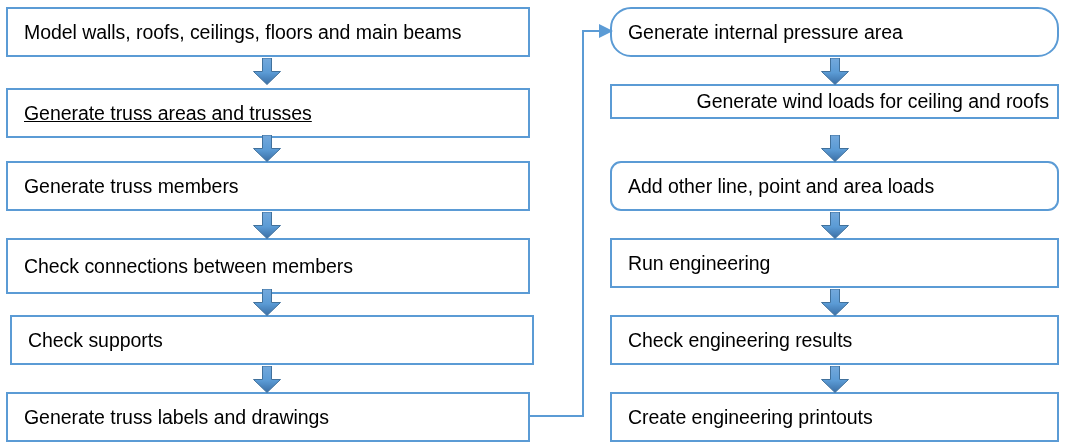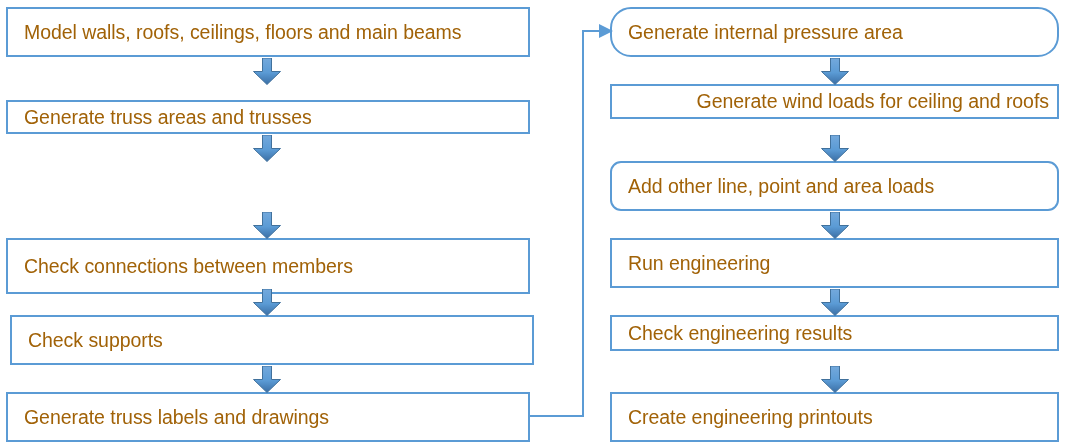--- a/index.html
+++ b/index.html
@@ -27,21 +27,21 @@
     background: #ffffff;
     display: flex;
     align-items: center;
   }
   .node .node-label {
     display: block;
     padding-left: 16px;
     padding-right: 8px;
     font-size: 19.5px;
     line-height: 1.15;
-    color: #a16207;
+    color: #000000;
     letter-spacing: -0.05px;
     white-space: nowrap;
   }
 
   
   .arrow {
     position: absolute;
     width: 28px;
     height: 27px;
   }
@@ -59,24 +59,27 @@
 </style>
 </head>
 <body>
 
 <div id="canvas">
 
   <div class="node" style="left:6px; top:7px; width:524px; height:50px;">
     <span class="node-label">Model walls, roofs, ceilings, floors and main beams</span>
   </div>
 
-  <div class="node" style="left:6px; top:100px; width:524px; height:34px;">
+  <div class="node" style="left:6px; top:88px; width:524px; height:50px;text-decoration:underline;">
     <span class="node-label">Generate truss areas and trusses</span>
   </div>
 
+  <div class="node" style="left:6px; top:161px; width:524px; height:50px;">
+    <span class="node-label">Generate truss members</span>
+  </div>
 
   <div class="node" style="left:6px; top:238px; width:524px; height:56px;">
     <span class="node-label">Check connections between members</span>
   </div>
 
   <div class="node" style="left:10px; top:315px; width:524px; height:50px;">
     <span class="node-label">Check supports</span>
   </div>
 
   <div class="node" style="left:6px; top:392px; width:524px; height:50px;">
@@ -157,21 +160,21 @@
   </div>
 
   <div class="node" style="left:610px; top:161px; width:449px; height:50px;border-radius:11px;">
     <span class="node-label">Add other line, point and area loads</span>
   </div>
 
   <div class="node" style="left:610px; top:238px; width:449px; height:50px;">
     <span class="node-label">Run engineering</span>
   </div>
 
-  <div class="node" style="left:610px; top:315px; width:449px; height:36px;">
+  <div class="node" style="left:610px; top:315px; width:449px; height:50px;">
     <span class="node-label">Check engineering results</span>
   </div>
 
   <div class="node" style="left:610px; top:392px; width:449px; height:50px;">
     <span class="node-label">Create engineering printouts</span>
   </div>
 
   <div class="arrow" style="left:821px; top:58px;">
     <svg viewBox="0 0 28 27" preserveAspectRatio="none">
       <defs>

